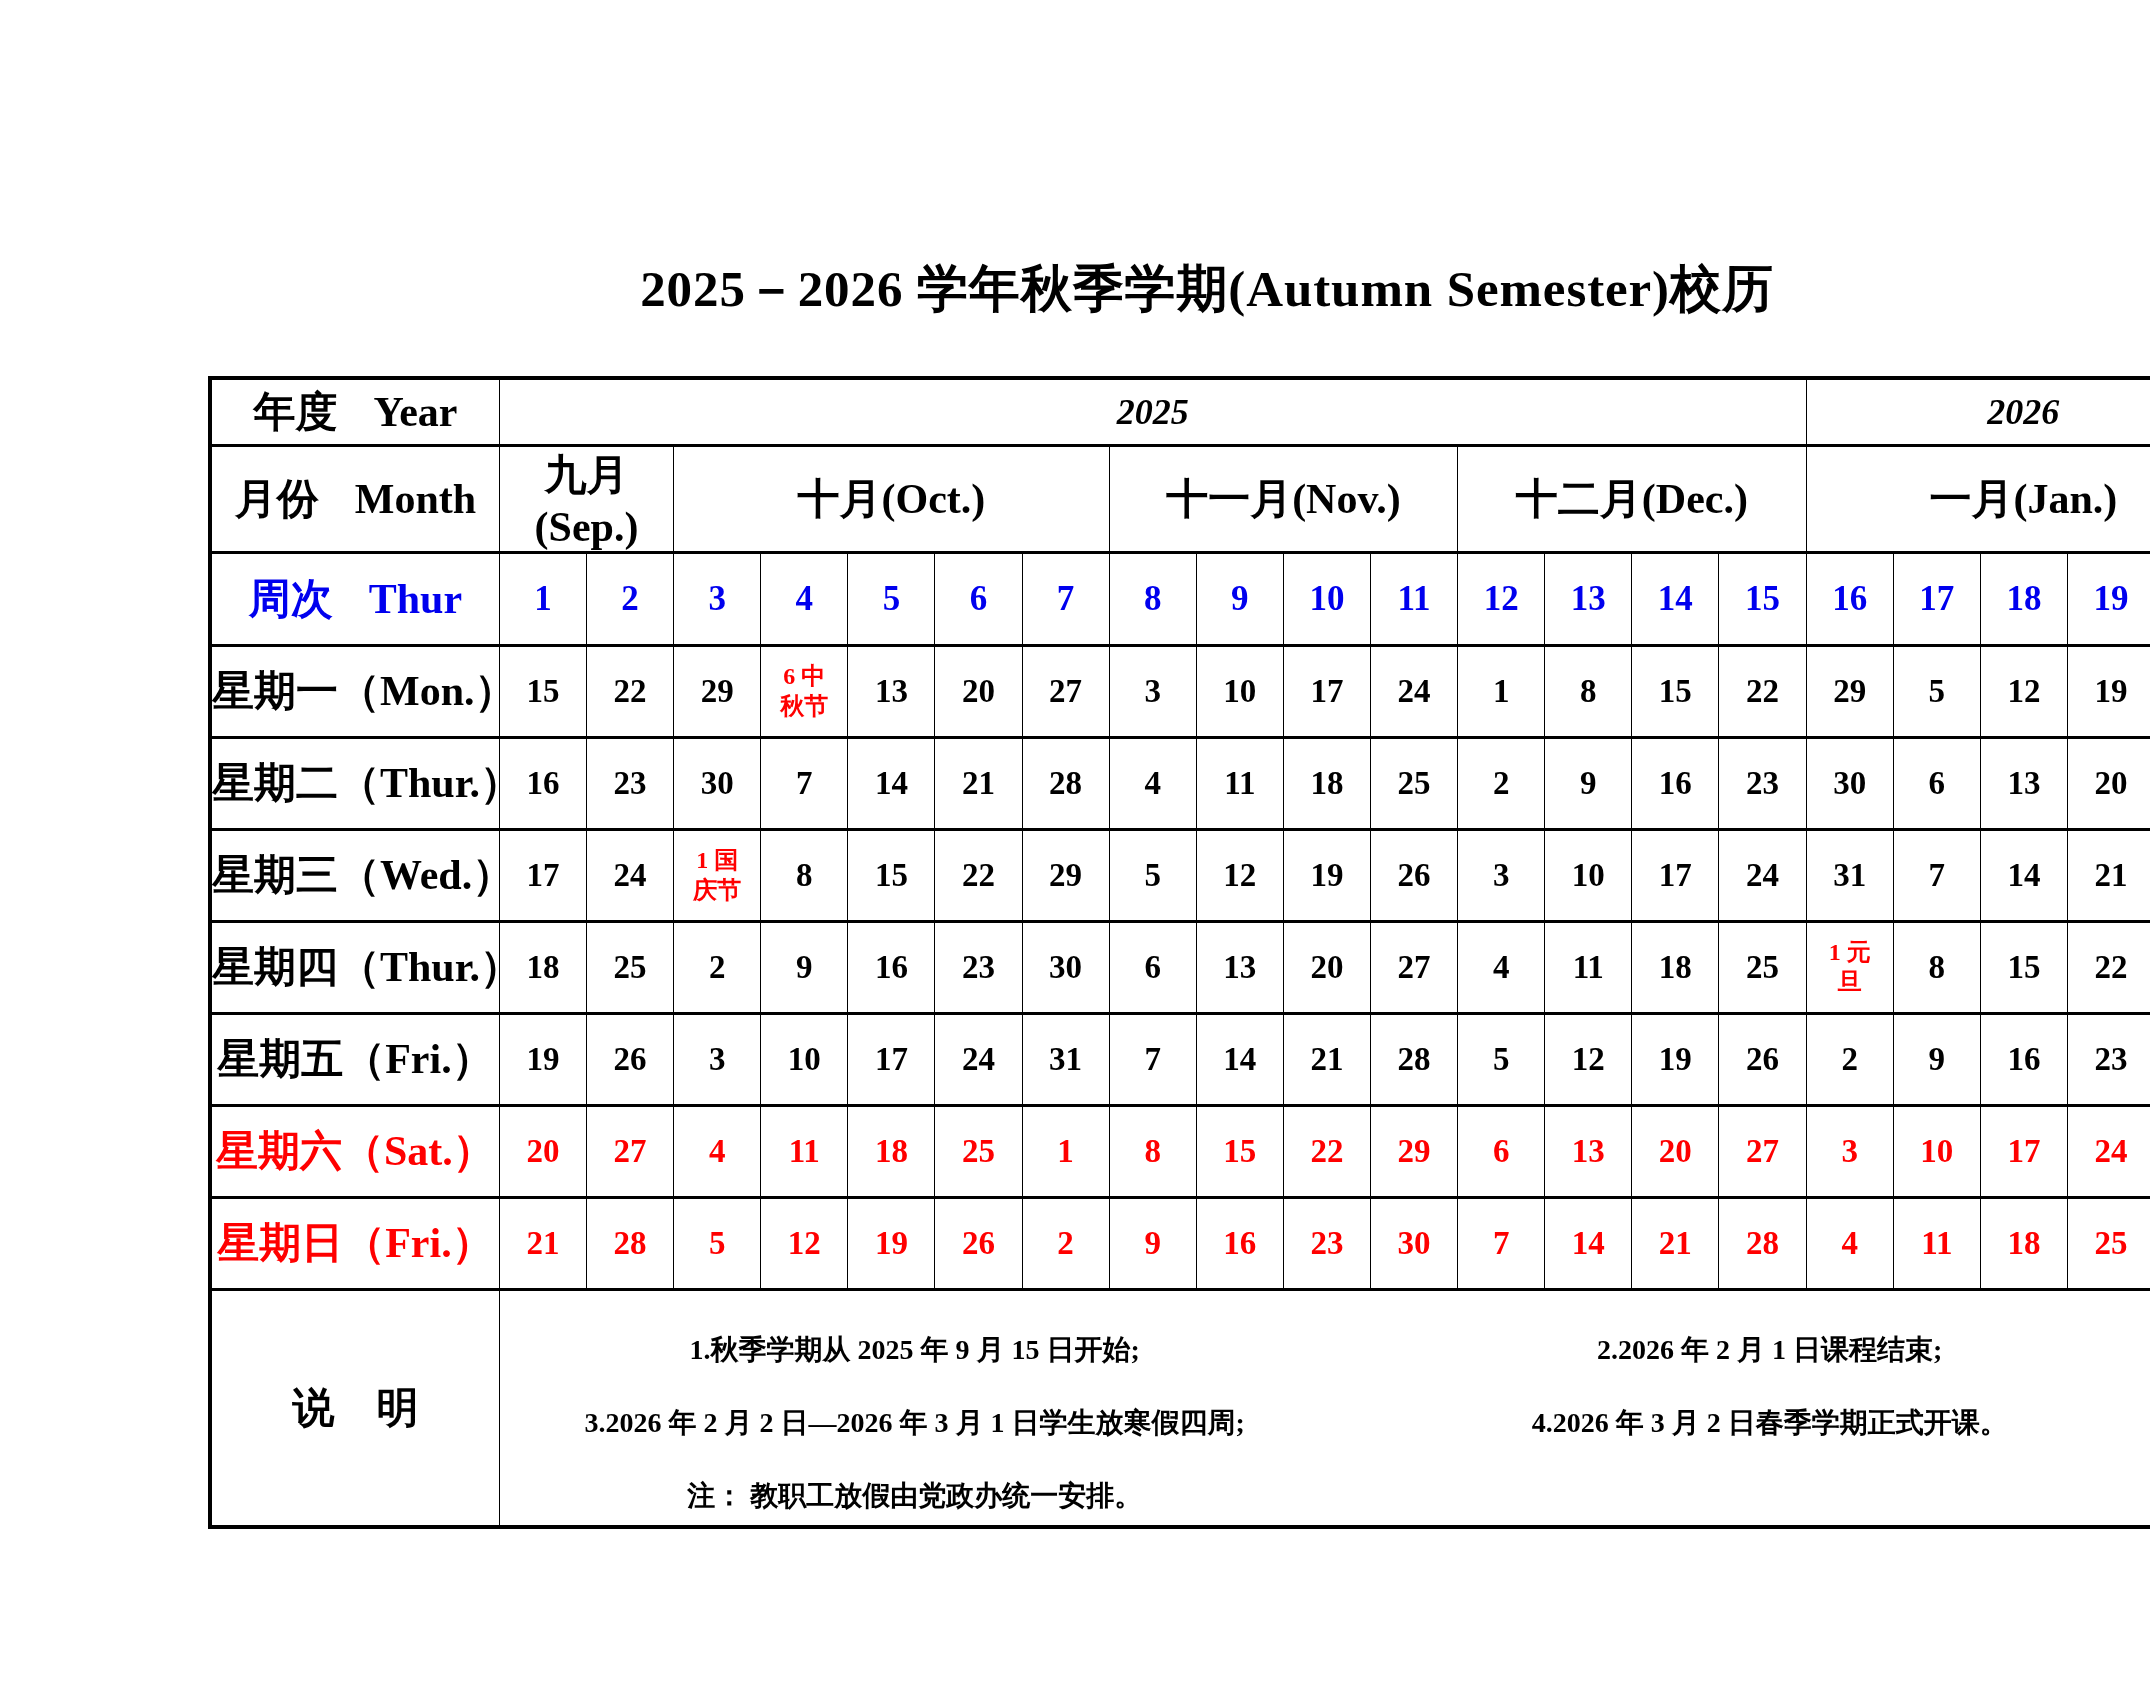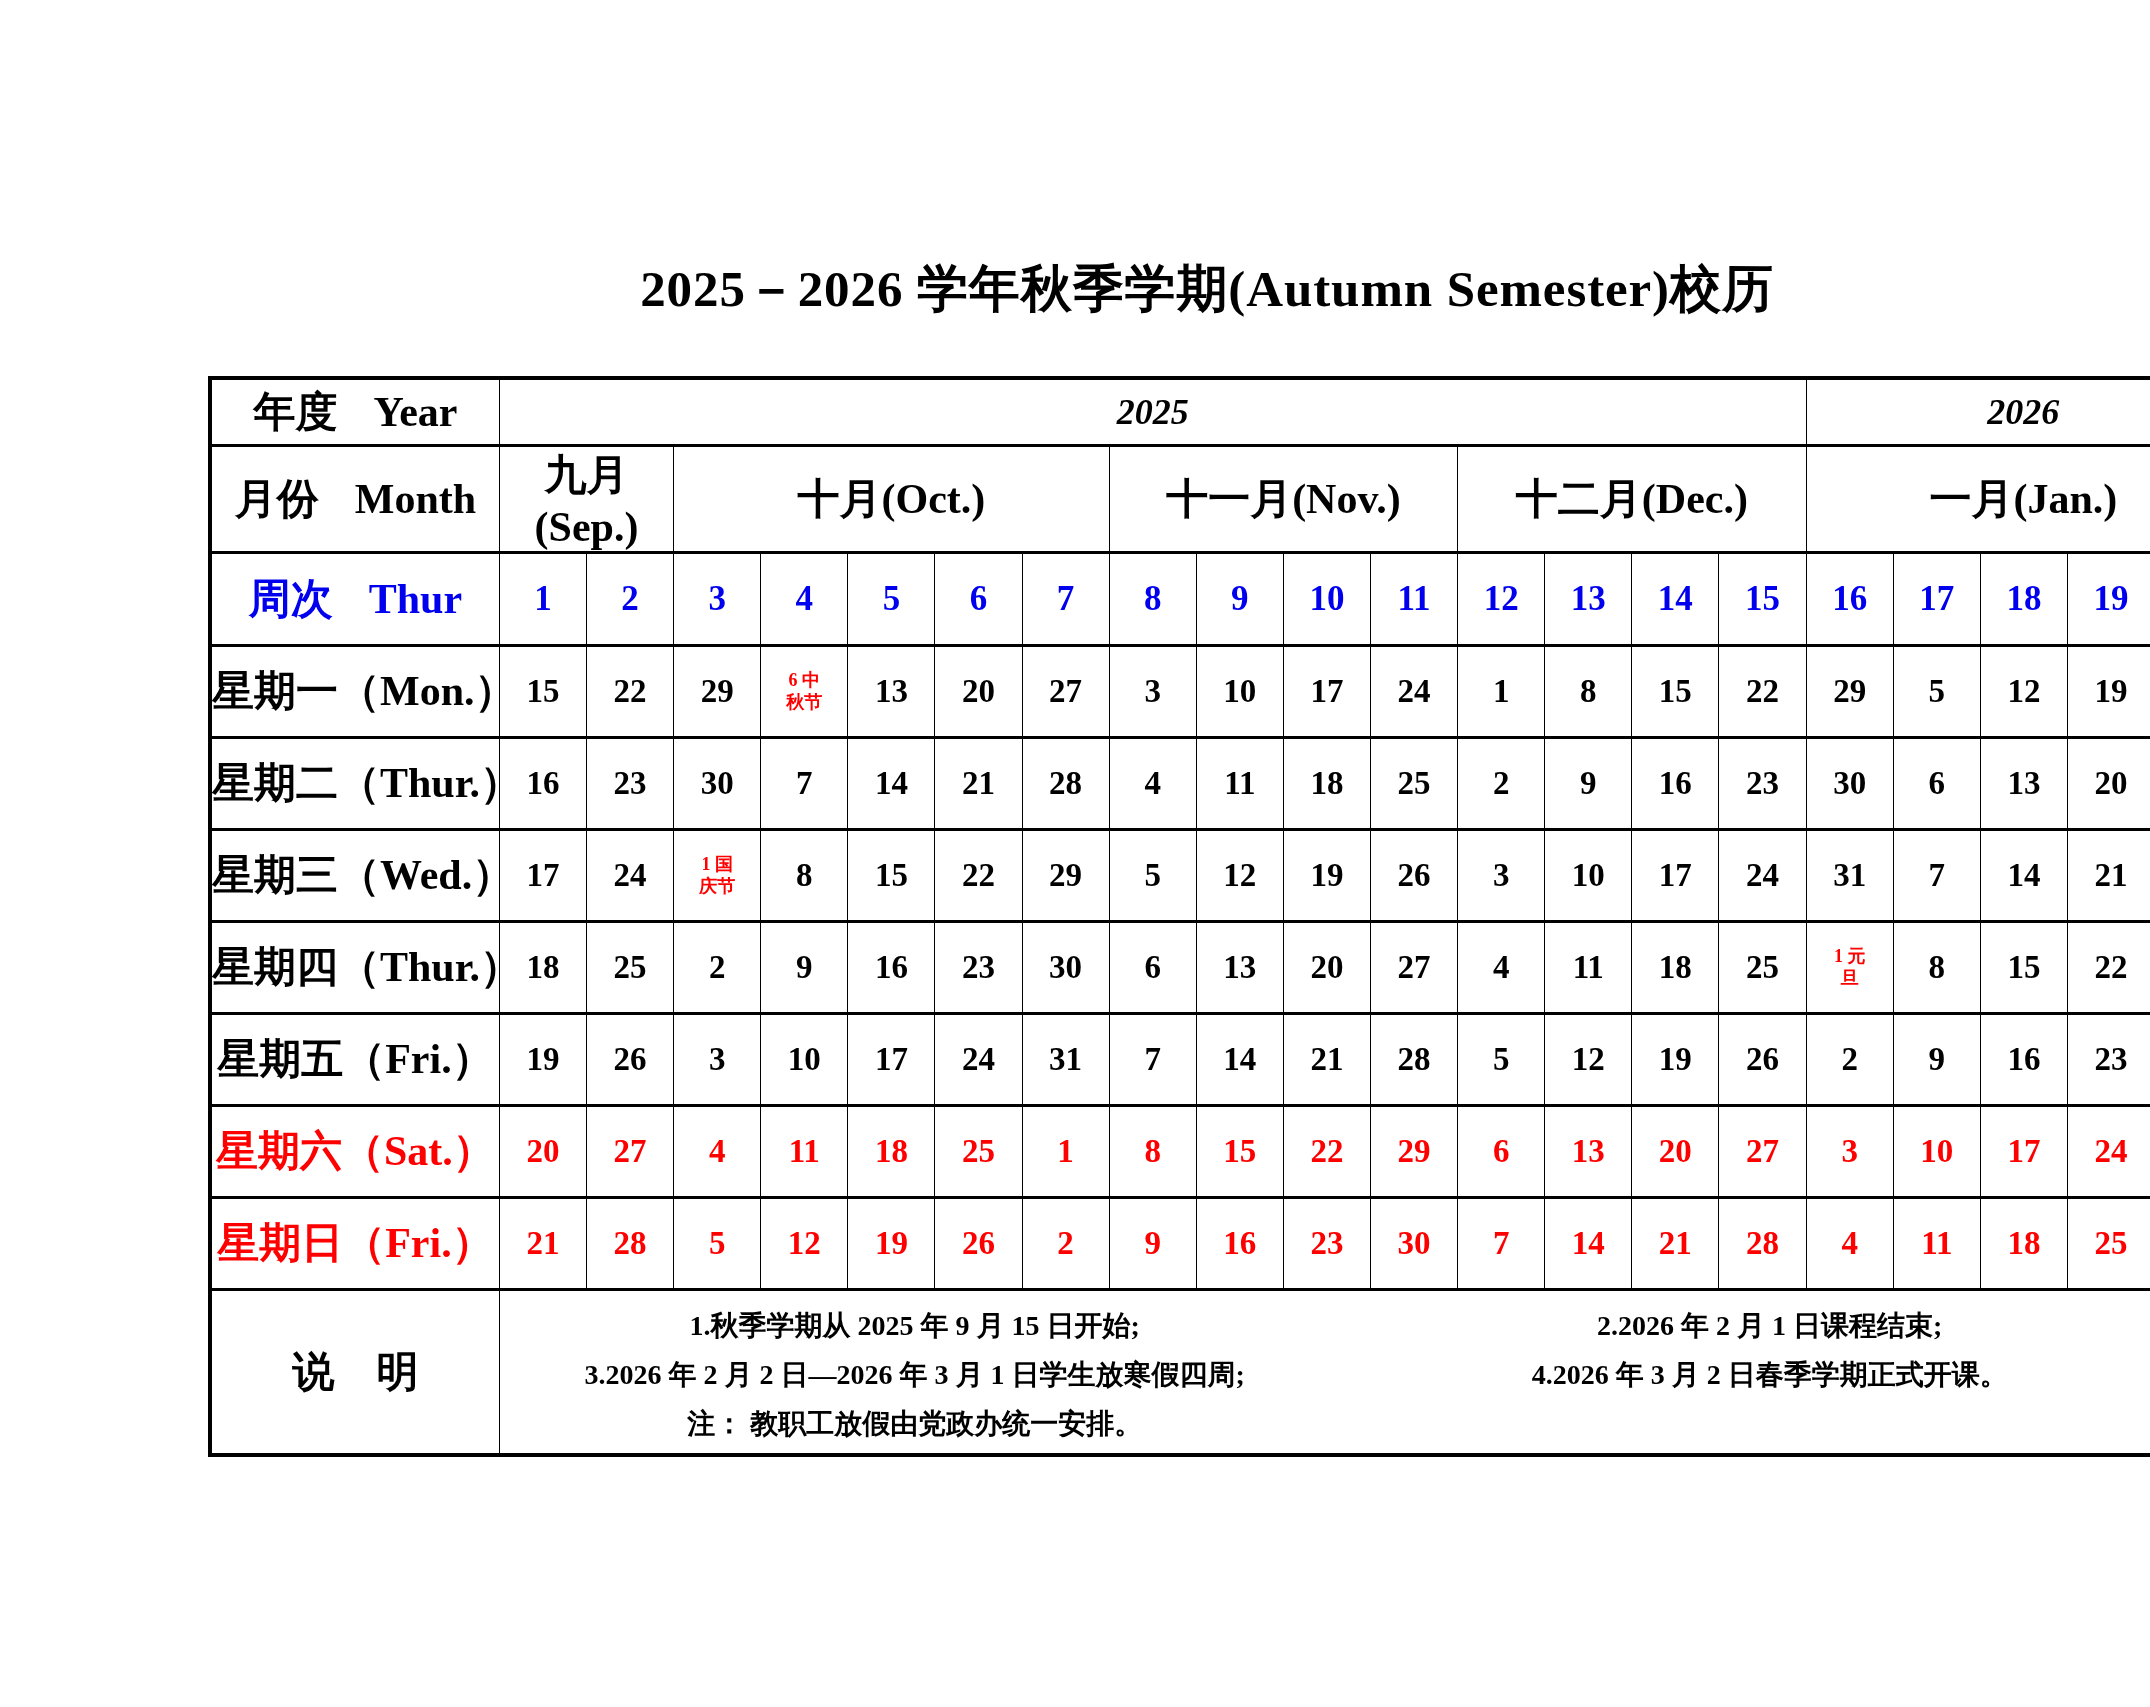--- a/index.html
+++ b/index.html
@@ -47,35 +47,35 @@
   .lbl { font-size: 42px; white-space: nowrap; }
   .lbl .en { margin-left: 36px; }
   .year-val  { font-size: 36px; font-style: italic; }
   .month-val { font-size: 42px; }
   .blue { color: var(--accent-blue); }
   .red  { color: var(--accent-red); font-family: Liberation Serif, serif; }
   .week-num { font-size: 35px; color: var(--accent-blue); }
   .date { font-size: 33px; }
   .date.holiday {
     color: var(--accent-red);
-    font-size: 18px;
+    font-size: 24px;
     line-height: 1.25;
     white-space: pre-line;
     margin-top: 20px;
   }
   td.notes-cell { vertical-align: top; text-align: left; }
   .notes-grid {
     display: grid;
     grid-template-columns: 46% 54%;
     padding: 14.6px 8.6px 8.6px 21.5px;
     row-gap: 6.9px;
     font-size: 28px;
     line-height: 1.5;
   }
-  .note-item { white-space: nowrap; }
+  .note-item { white-space: nowrap; margin-top: 24px; }
 </style>
 </head>
 <body>
 
 <div class="title">2025－2026 学年秋季学期(Autumn Semester)校历</div>
 
 <table class="calendar">
   <colgroup>
     <col style="width:289px">
     <col span="20" style="width:87px">

